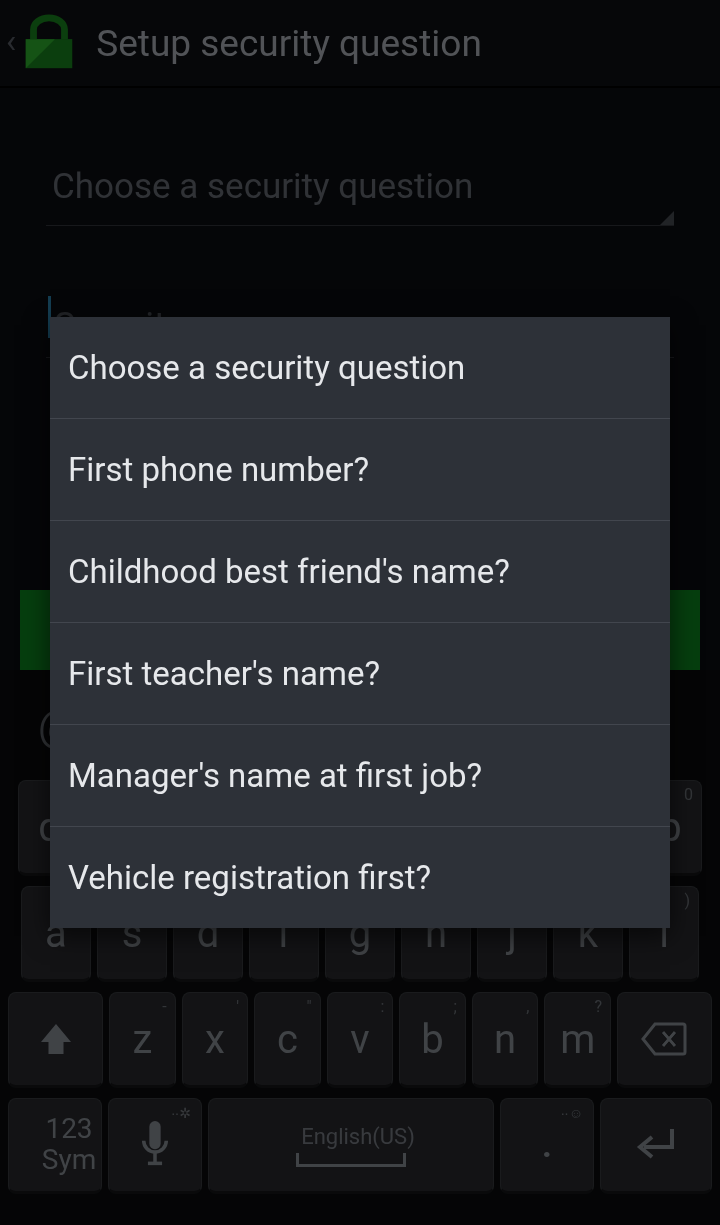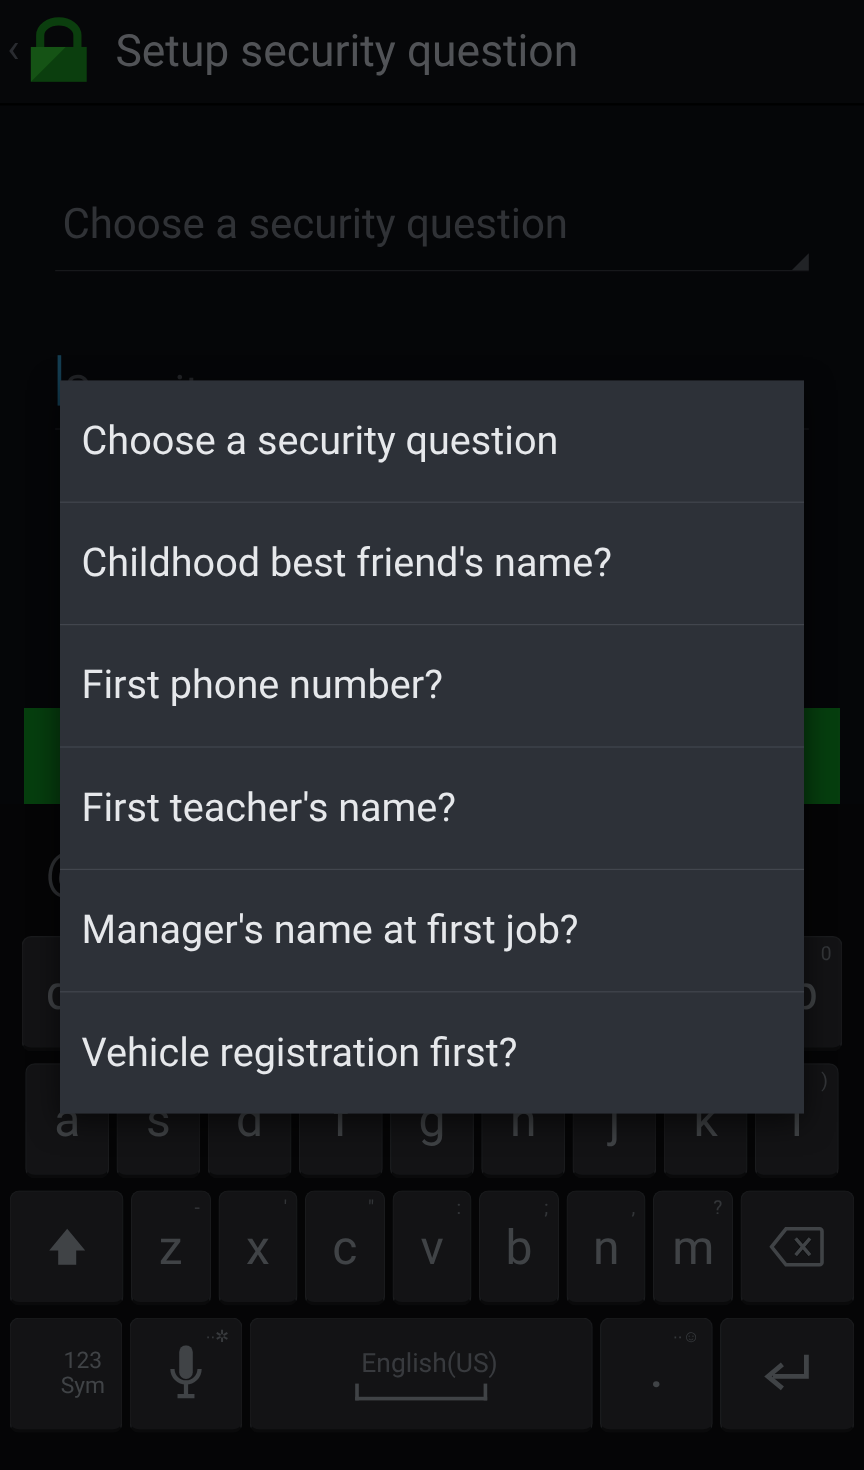--- a/index.html
+++ b/index.html
@@ -141,21 +141,21 @@
     font-size: 16px;
     color: #72767d;
   }
   .row1 .key { width: 63px; }
   .row2 .key { width: 70px; }
   .row3 .key { width: 70px; }
   .key-wide { width: 100px !important; }
   .key-shift svg { width: 36px; height: 36px; fill:#8f949c; }
   .key-del svg { width: 46px; height: 34px; }
   .row4 .key { height: 96px; }
-  .key-sym { width: 94px !important; font-size: 19px; line-height:1.1; flex-direction:column;padding-left:28px; }
+  .key-sym { width: 94px !important; font-size: 28px; line-height:1.1; flex-direction:column;padding-left:28px; }
   .key-mic { width: 94px !important; }
   .key-mic svg { width:34px; height:48px; fill:#8f949c; }
   .key-mic .dots { position:absolute; top:6px; right:10px; font-size:14px; color:#7a7e85;}
   .key-space { flex: 1; flex-direction: column; font-size:22px; }
   .space-lang { color:#7d8189; font-size:22px; margin-bottom:4px;margin-left:14px;}
   .space-bar {
     width: 110px; height:14px;
     border: 3px solid #8f949c;
     border-top: none;
   }
@@ -280,18 +280,18 @@
         </svg>
       </div>
     </div>
   </div>
 </div>
 
 <div class="scrim"></div>
 
 <div class="dropdown" id="dropdown-list">
     <div class="dropdown-item">Choose a security question</div>
+    <div class="dropdown-item">First phone number?</div>
     <div class="dropdown-item">Childhood best friend's name?</div>
-    <div class="dropdown-item">First phone number?</div>
     <div class="dropdown-item">First teacher's name?</div>
     <div class="dropdown-item">Manager's name at first job?</div>
     <div class="dropdown-item">Vehicle registration first?</div>
   </div>
 
 </body></html>

